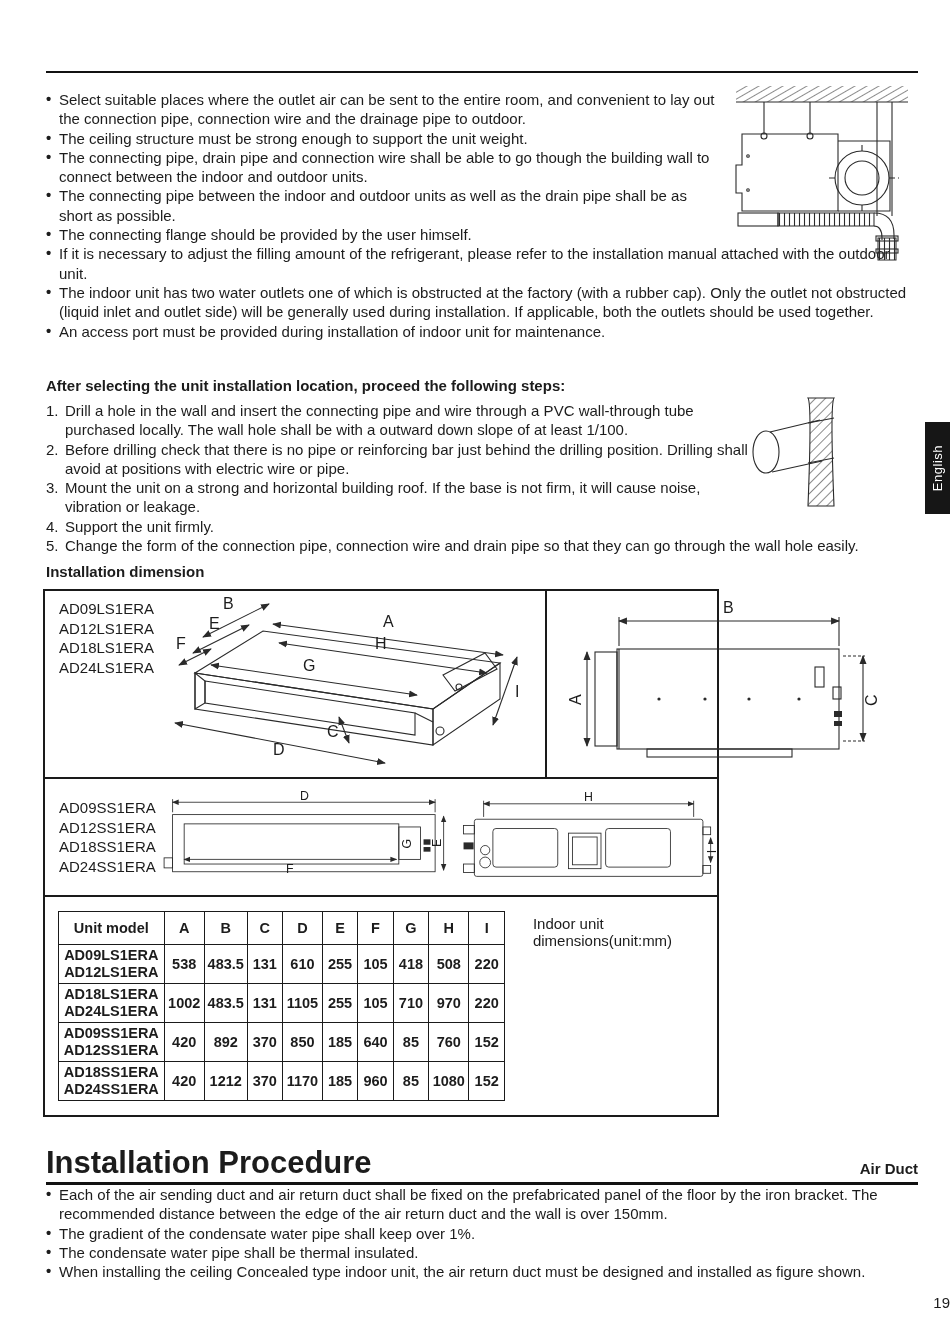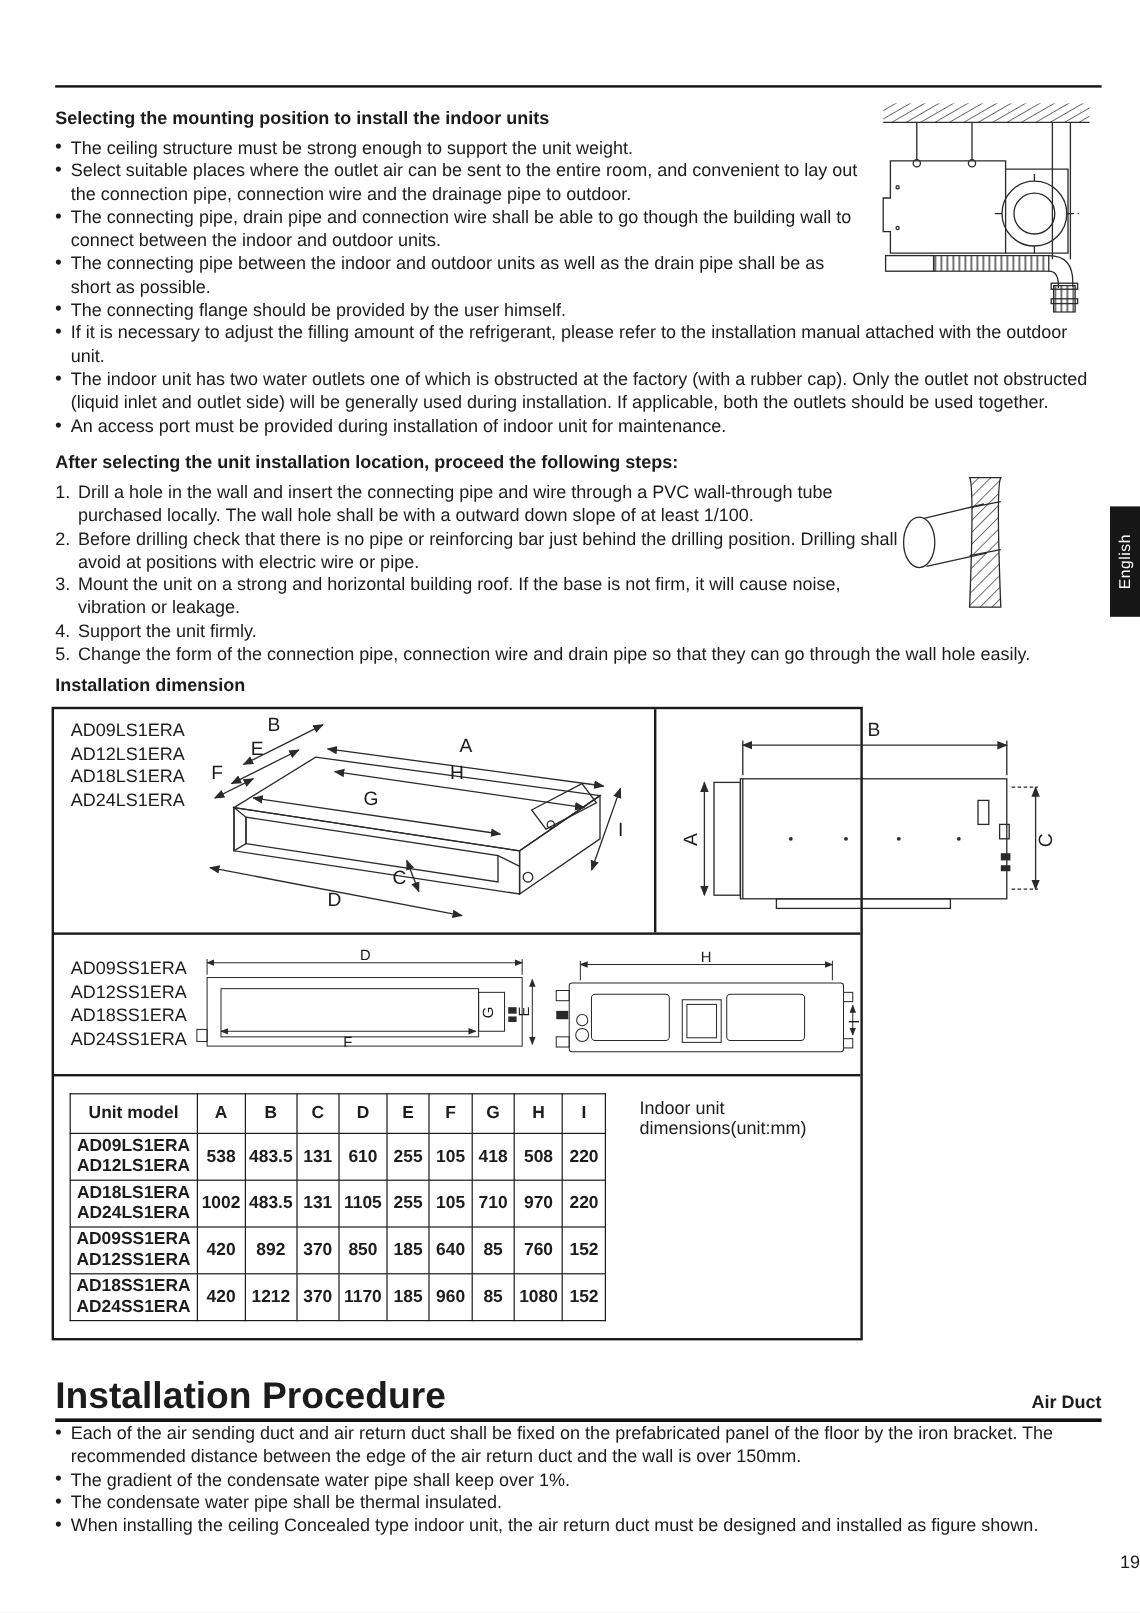--- a/index.html
+++ b/index.html
@@ -80,24 +80,23 @@
       </pattern>
       <pattern id="corr" patternUnits="userSpaceOnUse" width="5" height="14">
         <line x1="2.5" y1="0" x2="2.5" y2="14" stroke="#777" stroke-width="2.4"></line>
       </pattern>
     </defs>
   </svg>
 
   <div class="toprule"></div>
 
   <div class="sec sec1" style="top:90px">
-    <div class="sec-heading">Selecting the mounting position to install the indoor units</div>
     <ul class="dotlist">
+      <li>Select suitable places where the outlet air can be sent to the entire room, and convenient to lay out the connection pipe, connection wire and the drainage pipe to outdoor.</li>
       <li>The ceiling structure must be strong enough to support the unit weight.</li>
-      <li>Select suitable places where the outlet air can be sent to the entire room, and convenient to lay out the connection pipe, connection wire and the drainage pipe to outdoor.</li>
       <li>The connecting pipe, drain pipe and connection wire shall be able to go though the building wall to connect between the indoor and outdoor units.</li>
       <li>The connecting pipe between the indoor and outdoor units as well as the drain pipe shall be as short as possible.</li>
       <li>The connecting flange should be provided by the user himself.</li>
       <li>If it is necessary to adjust the filling amount of the refrigerant, please refer to the installation manual attached with the outdoor unit.</li>
       <li>The indoor unit has two water outlets one of which is obstructed at the factory (with a rubber cap). Only the outlet not obstructed (liquid inlet and outlet side) will be generally used during installation. If applicable, both the outlets should be used together.</li>
       <li>An access port must be provided during installation of indoor unit for maintenance.</li>
     </ul>
   </div>
 
   <div class="illus" style="left:722px;top:86px">

